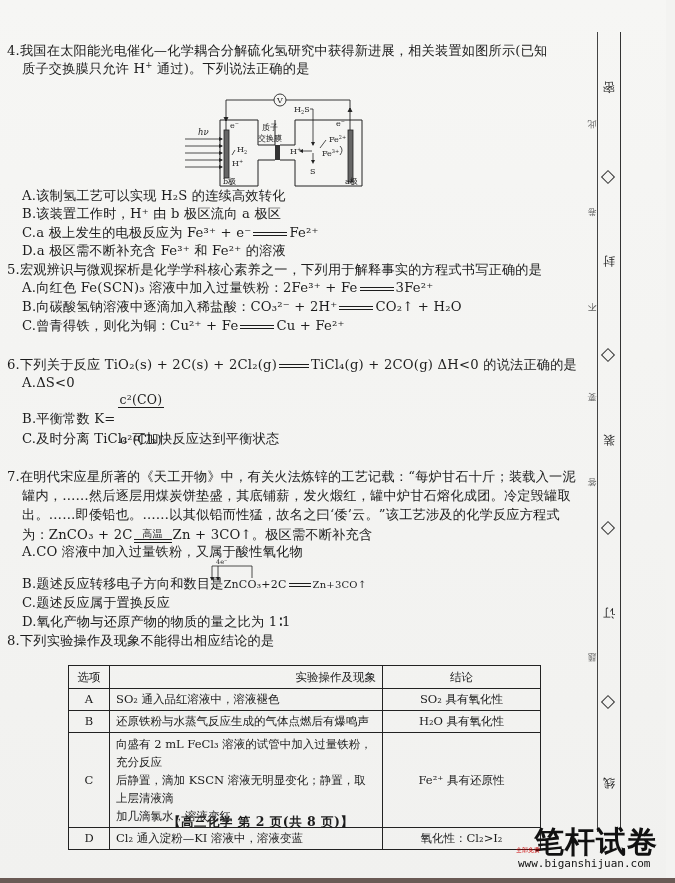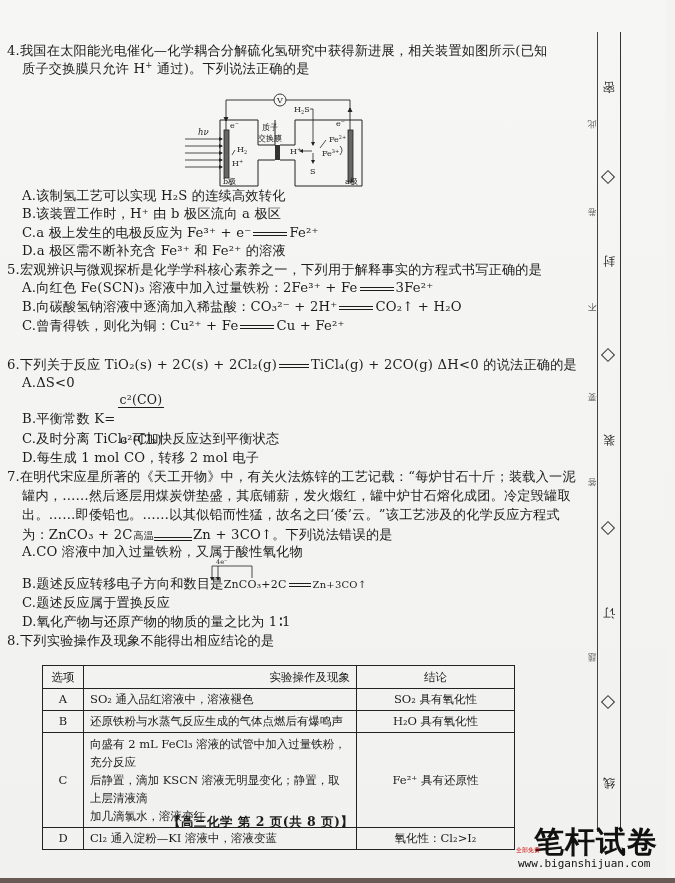--- a/index.html
+++ b/index.html
@@ -11,37 +11,37 @@
   }
   .page { position:absolute; left:0; top:0; width:666px; height:883px; background:linear-gradient(180deg,#f6f6f4 0%,#f1f1ef 100%); }
   .ln { position:absolute; font-size:13.2px; line-height:17px; white-space:nowrap; letter-spacing:0.2px; }
   .q { left:7px; }
   .opt { left:22px; }
   .cont { left:22px; }
   sub, sup { font-size:8.5px; line-height:0; }
   .frac { display:inline-flex; flex-direction:column; align-items:center; vertical-align:middle; font-size:12.5px; margin-left:2px;gap:24px; }
   .frac .num { border-bottom:1px solid #1c1c1c; padding:0 2px; line-height:15px; }
   .frac .den { line-height:15px; padding:0 2px; }
-  .cond { display:inline-flex; flex-direction:row; align-items:flex-end; vertical-align:middle; margin:0 1px; }
+  .cond { display:inline-flex; flex-direction:column; align-items:center; vertical-align:middle; margin:0 1px; }
   .cond .top { font-size:10px; line-height:11px; }
   .cond .bar { width:38px; border-top:1px solid #1c1c1c; border-bottom:1px solid #1c1c1c; height:2px; }
   .eqbar { display:inline-block; width:34px; height:2px; border-top:1px solid #1c1c1c; border-bottom:1px solid #1c1c1c; vertical-align:middle; margin:0 2px; }
   .rev { display:inline-block; width:30px; height:6px; position:relative; vertical-align:middle; margin:0 2px; }
   .rev:before { content:""; position:absolute; left:0; right:0; top:1px; border-top:1px solid #1c1c1c; }
   .rev:after { content:""; position:absolute; left:0; right:0; top:4px; border-top:1px solid #1c1c1c; }
 
   
   .diagram { position:absolute; left:150px; top:90px; width:240px; height:100px; }
   .diagram svg { width:240px; height:100px; }
 
   
   .etrans { position:absolute; left:206px; top:558px; width:130px; height:30px; }
 
   
-  .tbl { position:absolute; left:42px; top:665px; width:473px; border-collapse:collapse; font-size:11.5px;padding-left:24px; }
+  .tbl { position:absolute; left:68px; top:665px; width:473px; border-collapse:collapse; font-size:11.5px;padding-left:24px; }
   .tbl td, .tbl th { border:1px solid #222; padding:2px 6px; line-height:17px; font-weight:normal; }
   .tbl th { font-size:11.5px; text-align:center; height:18px; }
   .tbl .c1 { width:28px; text-align:center; }
   .tbl .c2 { width:260px; text-align:left; }
   .tbl .c3 { text-align:center; }
   .tbl { border:1.6px solid #222; }
 
   .footer { position:absolute; left:168px; top:814px; font-size:12.5px; font-weight:bold; letter-spacing:0.5px; }
 
   
@@ -143,29 +143,28 @@
   <div class="ln opt" style="top:298px"><span>B.</span><span>向碳酸氢钠溶液中逐滴加入稀盐酸：CO₃²⁻ + 2H⁺</span><span class="eqbar"></span><span>CO₂↑ + H₂O</span></div>
   <div class="ln opt" style="top:317px"><span>C.</span><span>曾青得铁，则化为铜：Cu²⁺ + Fe</span><span class="eqbar"></span><span>Cu + Fe²⁺</span></div>
 
   <div class="ln q" style="top:356px"><span>6.</span><span>下列关于反应 TiO₂(s) + 2C(s) + 2Cl₂(g)</span><span class="rev"></span><span>TiCl₄(g) + 2CO(g)   ΔH&lt;0 的说法正确的是</span></div>
   <div class="ln opt" style="top:374px"><span>A.</span><span>ΔS&lt;0</span></div>
   <div class="ln opt" style="top:392px; line-height:32px"><span>B.</span><span>平衡常数 K=</span><span class="frac">
         <span class="num">c²(CO)</span>
         <span class="den">c²(Cl₂)</span>
       </span></div>
   <div class="ln opt" style="top:430px"><span>C.</span><span>及时分离 TiCl₄ 可加快反应达到平衡状态</span></div>
-  <div class="ln opt" style="top:449px"><span>D.</span><span>每生成 1 mol CO，转移 2 mol 电子</span></div>
 
   <div class="ln q" style="top:468px"><span>7.</span><span>在明代宋应星所著的《天工开物》中，有关火法炼锌的工艺记载：“每炉甘石十斤；装载入一泥</span></div>
   <div class="ln cont" style="top:487px"><span>罐内，……然后逐层用煤炭饼垫盛，其底铺薪，发火煅红，罐中炉甘石熔化成团。冷定毁罐取</span></div>
   <div class="ln cont" style="top:506px"><span>出。……即倭铅也。……以其似铅而性猛，故名之曰‘倭’云。”该工艺涉及的化学反应方程式</span></div>
   <div class="ln cont" style="top:522px; line-height:26px"><span>为：ZnCO₃ + 2C</span><span class="cond">
         <span class="top">高温</span>
         <span class="bar"></span>
-      </span><span>Zn + 3CO↑。下列说法错误的是</span></div>
+      </span><span>Zn + 3CO↑。极区需不断补充含</span></div>
   <div class="ln opt" style="top:543px"><span>A.</span><span>CO 溶液中加入过量铁粉，又属于酸性氧化物</span></div>
 
   <div class="etrans">
     <svg viewBox="0 0 130 30" width="130" height="30" xmlns="http://www.w3.org/2000/svg" font-family="DejaVu Serif, serif" fill="#1c1c1c">
       <text x="10" y="6" font-size="6.5">4e<tspan font-size="4" dy="-2">−</tspan></text>
       <path d="M6 22 L6 8 L12 8 M12 8 L12 22 M12 8 L46 8 L46 20" fill="none" stroke="#222" stroke-width="0.8"></path>
       <path d="M4 19 L6 23 L8 19Z" fill="#222"></path>
       <path d="M10 19 L12 23 L14 19Z" fill="#222"></path>
     </svg>
   </div>

